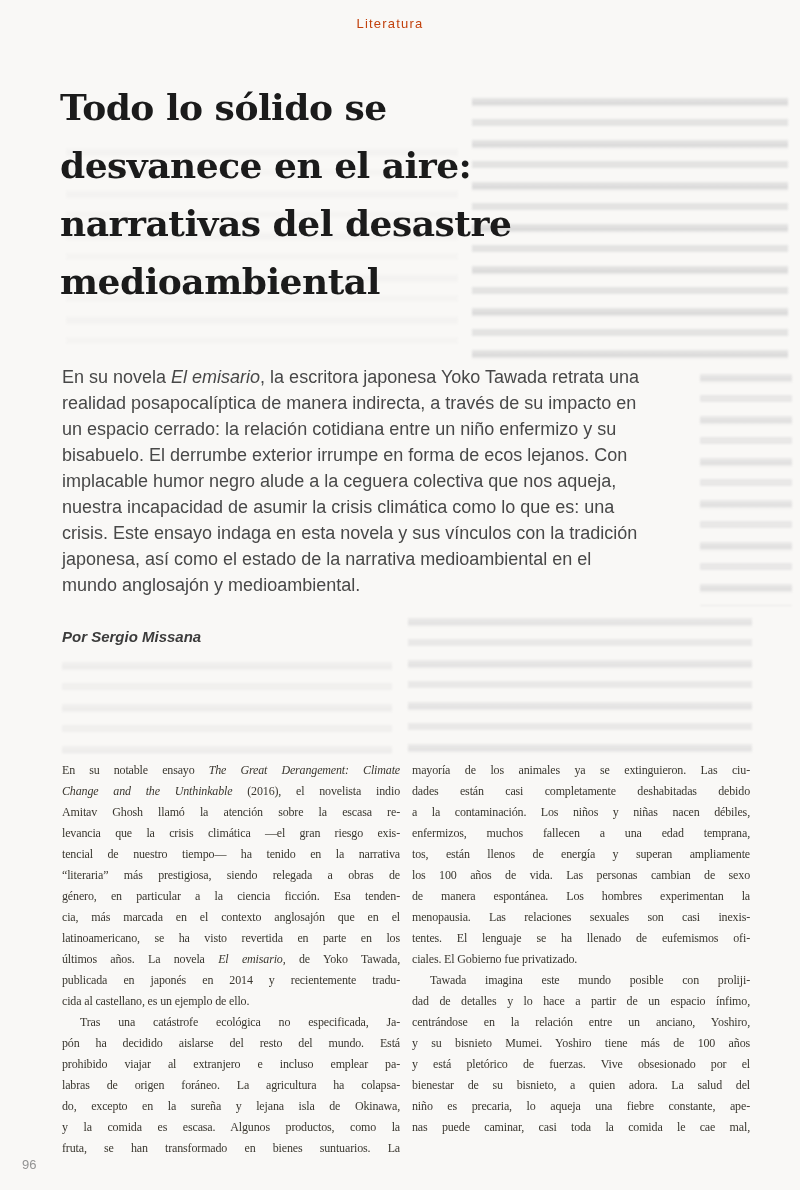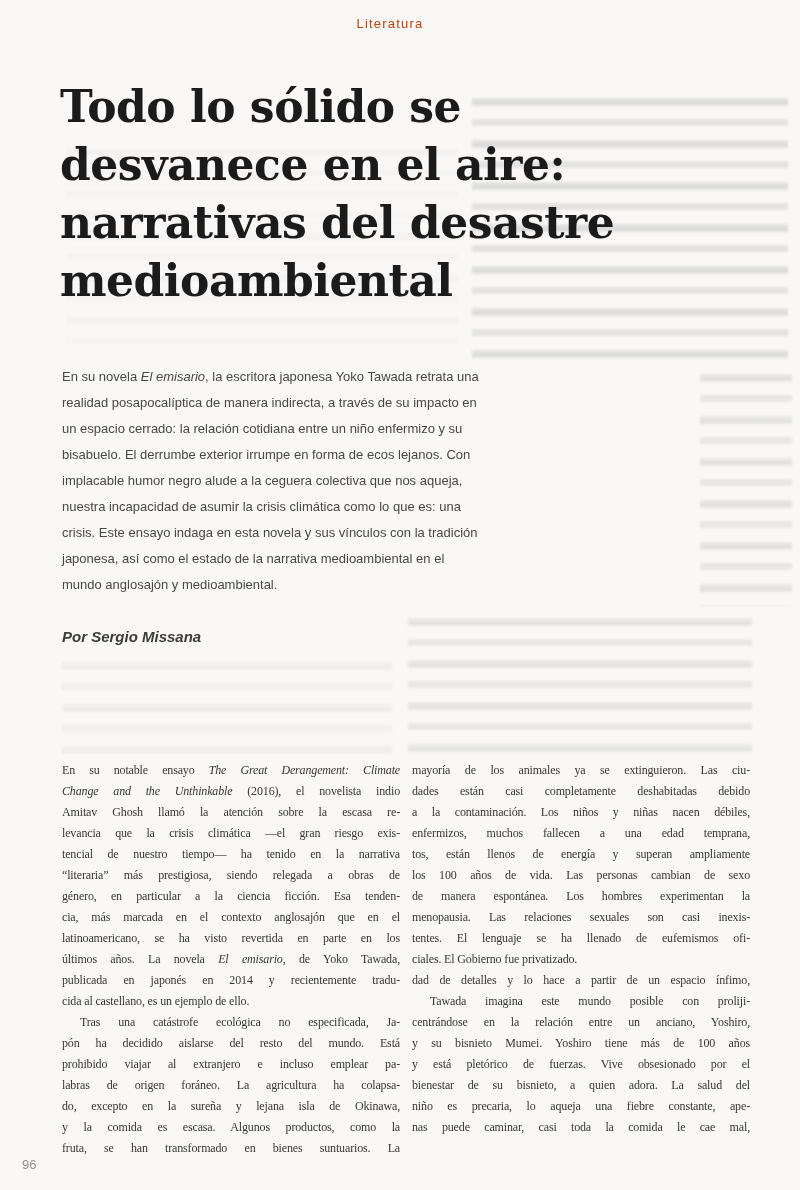--- a/index.html
+++ b/index.html
@@ -16,30 +16,30 @@
     text-align:center;
     font-family:"Liberation Sans", sans-serif;
     font-size:13px;letter-spacing:1.2px;
     color:#c2410c;
   }
   
   .title{
     position:absolute;left:60px;top:78px;width:690px;
     font-family:"DejaVu Serif", serif;
     font-weight:700;
-    font-size:44px;line-height:58px;
+    font-size:36px;line-height:58px;
     color:#1b1b1b;
     letter-spacing:-0.5px;
     z-index:2;
   }
   
   .lead{
     position:absolute;left:62px;top:364px;width:680px;
     font-family:"Liberation Sans", sans-serif;
-    font-size:13px;line-height:26px;
+    font-size:18px;line-height:26px;
     color:#484848;
     z-index:2;
   }
   .lead-line{height:26px;white-space:nowrap;}
   
   .byline{
     position:absolute;left:62px;top:628px;
     font-family:"Liberation Sans", sans-serif;
     font-size:15px;font-weight:700;color:#3c3c3c;
     z-index:2;
@@ -150,22 +150,22 @@
         <div class="body-line"><span>mayoría de los animales ya se extinguieron. Las ciu-</span></div>
         <div class="body-line"><span>dades están casi completamente deshabitadas debido</span></div>
         <div class="body-line"><span>a la contaminación. Los niños y niñas nacen débiles,</span></div>
         <div class="body-line"><span>enfermizos, muchos fallecen a una edad temprana,</span></div>
         <div class="body-line"><span>tos, están llenos de energía y superan ampliamente</span></div>
         <div class="body-line"><span>los 100 años de vida. Las personas cambian de sexo</span></div>
         <div class="body-line"><span>de manera espontánea. Los hombres experimentan la</span></div>
         <div class="body-line"><span>menopausia. Las relaciones sexuales son casi inexis-</span></div>
         <div class="body-line"><span>tentes. El lenguaje se ha llenado de eufemismos ofi-</span></div>
         <div class="body-line flush"><span>ciales. El Gobierno fue privatizado.</span></div>
+        <div class="body-line indent"><span>Tawada imagina este mundo posible con proliji-</span></div>
         <div class="body-line"><span>dad de detalles y lo hace a partir de un espacio ínfimo,</span></div>
-        <div class="body-line indent"><span>Tawada imagina este mundo posible con proliji-</span></div>
         <div class="body-line"><span>centrándose en la relación entre un anciano, Yoshiro,</span></div>
         <div class="body-line"><span>y su bisnieto Mumei. Yoshiro tiene más de 100 años</span></div>
         <div class="body-line"><span>y está pletórico de fuerzas. Vive obsesionado por el</span></div>
         <div class="body-line"><span>bienestar de su bisnieto, a quien adora. La salud del</span></div>
         <div class="body-line"><span>niño es precaria, lo aqueja una fiebre constante, ape-</span></div>
         <div class="body-line"><span>nas puede caminar, casi toda la comida le cae mal,</span></div>
       </div>
   </div>
 
   <div class="pagenum">96</div>

